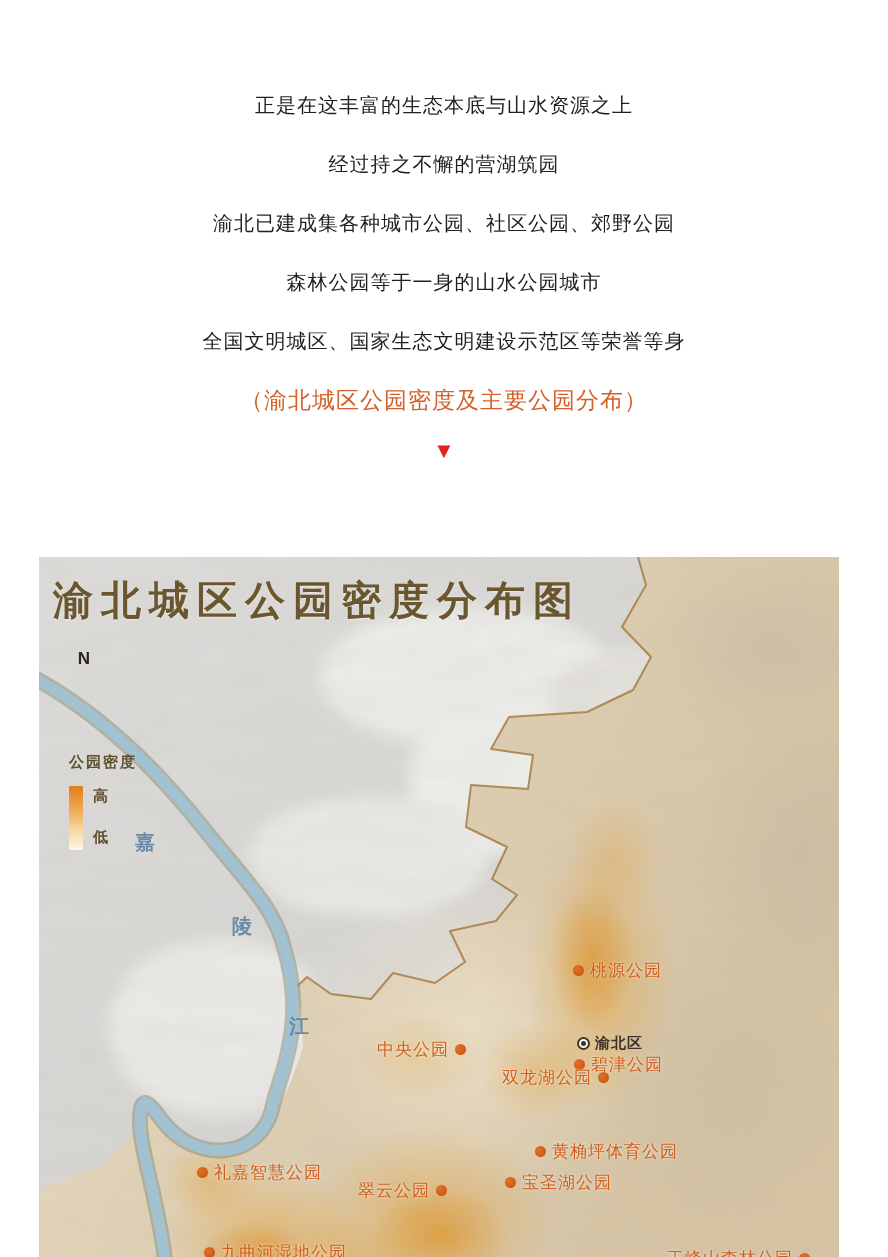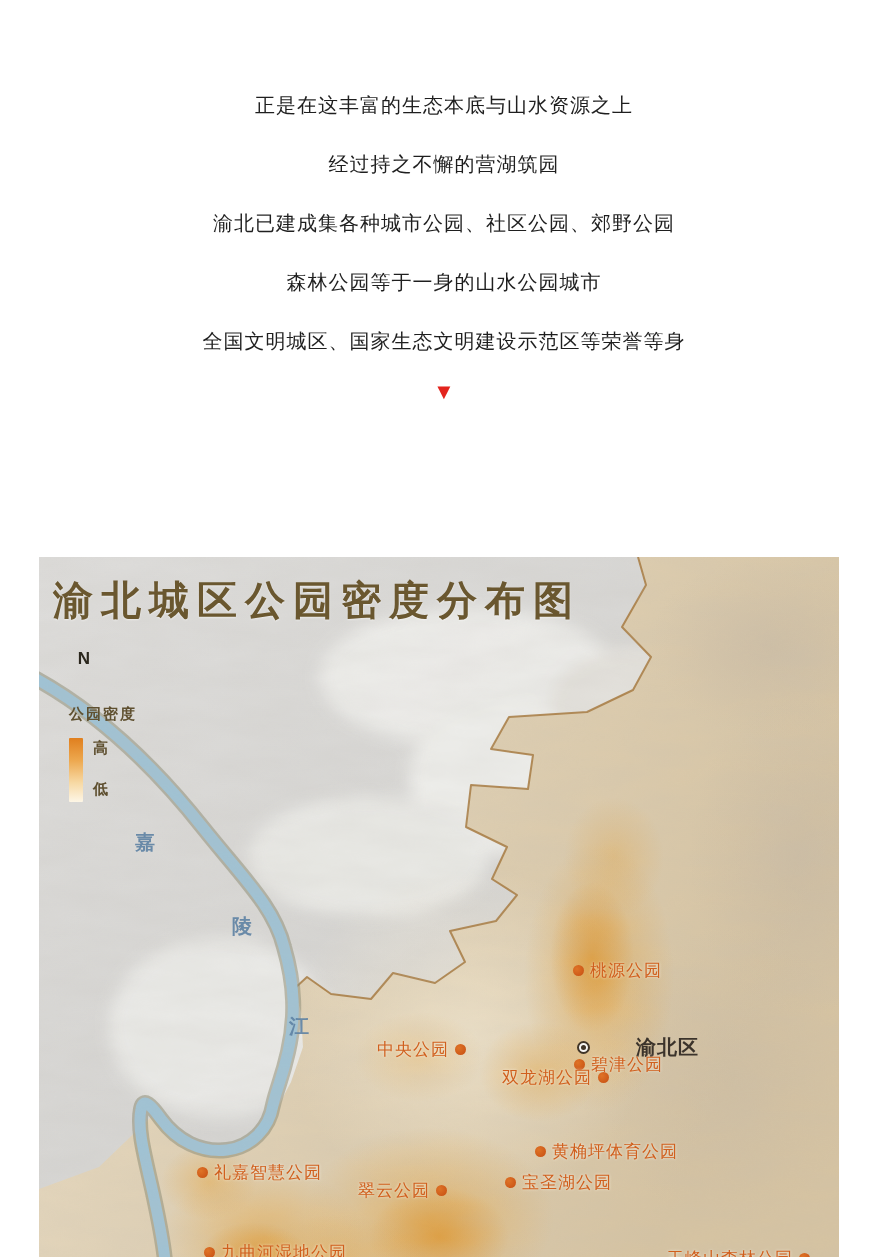--- a/index.html
+++ b/index.html
@@ -34,21 +34,21 @@
   }
   .compass { position:absolute; left:30px; top:90px; width:30px; text-align:center; color:#2e2a20; }
   .compass-tri {
     width:0; height:0; margin:0 auto;
     border-left:8px solid transparent; border-right:8px solid transparent;
     border-bottom:14px solid #2b2односот;
     border-bottom-color:#2b271d;
   }
   .compass-n { font-size:17px; font-weight:bold; margin-top:2px; color:#2b271d; }
   .legend { position:absolute; left:30px; top:148px; color:#5f5030; }
-  .legend-title { font-size:15px; font-weight:bold; letter-spacing:2px; white-space:nowrap; }
+  .legend-title { font-size:15px; font-weight:bold; letter-spacing:2px; white-space:nowrap;margin-top:48px; }
   .legend-body { display:flex; margin-top:14px; }
   .legend-bar {
     width:14px; height:64px; border-radius:1px;
     background:linear-gradient(180deg,#e07f1e 0%,#eda84f 35%,#f7d9a4 70%,#fdf6e6 100%);
   }
   .legend-scale { display:flex; flex-direction:column; justify-content:space-between; margin-left:10px; padding:1px 0 3px; }
   .legend-hi,.legend-lo { font-size:15px; font-weight:bold; }
   .river-char { position:absolute; font-size:20px; font-weight:bold; color:#5e82a4; opacity:.9; }
   .rc0 { left:96px;  top:272px; }
   .rc1 { left:193px; top:356px; }
@@ -62,21 +62,21 @@
   .marker .plabel {
     font-size:17px; font-weight:normal; color:#d05f1d; letter-spacing:1px;
     text-shadow:0 0 3px rgba(255,250,240,.8);
   }
   .district { position:absolute; display:flex; align-items:center; gap:5px; white-space:nowrap; }
   .district .ring {
     width:13px; height:13px; border-radius:50%; background:#f7f6f3;
     border:2px solid #403528; display:flex; align-items:center; justify-content:center; flex:none;
   }
   .district .ring-core { width:5px; height:5px; border-radius:50%; background:#403528; }
-  .district .dlabel { font-size:20px; font-weight:bold; color:#3b332b; letter-spacing:1px;margin-left:41px; }
+  .district .dlabel { font-size:15px; font-weight:bold; color:#3b332b; letter-spacing:1px; }
   .mk0 { left:534px; top:402px; }
   .mk1 { left:338px; top:481px; }
   .mk2 { left:535px; top:496px; }
   .mk3 { left:436px; top:509px;margin-left:27px; }
   .mk4 { left:496px; top:583px;text-align:right; }
   .mk5 { left:466px; top:614px; }
   .mk6 { left:319px; top:622px; }
   .mk7 { left:158px; top:604px; }
   .mk8 { left:165px; top:684px; }
   .mk9 { left:628px; top:690px; }
@@ -84,20 +84,21 @@
 </style>
 </head>
 <body>
 
 <div class="intro">
   <div class="intro-line">正是在这丰富的生态本底与山水资源之上</div>
   <div class="intro-line">经过持之不懈的营湖筑园</div>
   <div class="intro-line">渝北已建成集各种城市公园、社区公园、郊野公园</div>
   <div class="intro-line">森林公园等于一身的山水公园城市</div>
   <div class="intro-line">全国文明城区、国家生态文明建设示范区等荣誉等身</div>
+  <div class="intro-caption">（渝北城区公园密度及主要公园分布）</div>
   <div class="intro-arrow">▼</div>
 </div>
 
 <div class="map-wrap">
 
   <svg class="map-svg" width="800" height="700" viewBox="0 0 800 700">
     <defs>
       <linearGradient id="grayBase" x1="0" y1="0" x2="1" y2="1">
         <stop offset="0" stop-color="#dedddb"></stop>
           <stop offset="1" stop-color="#cfcecb"></stop>

